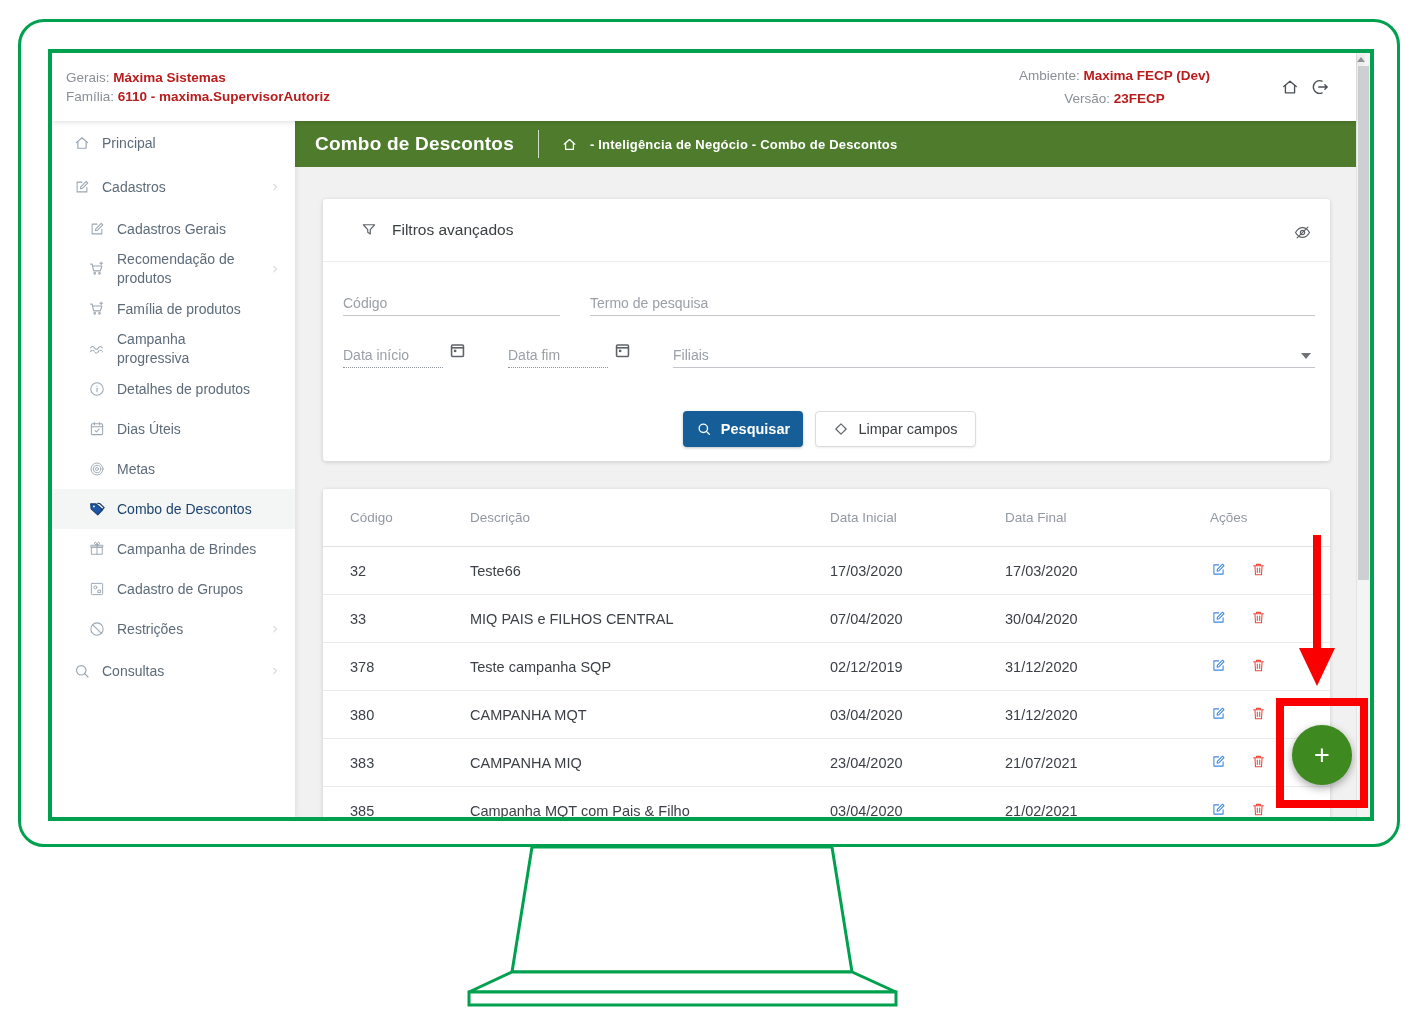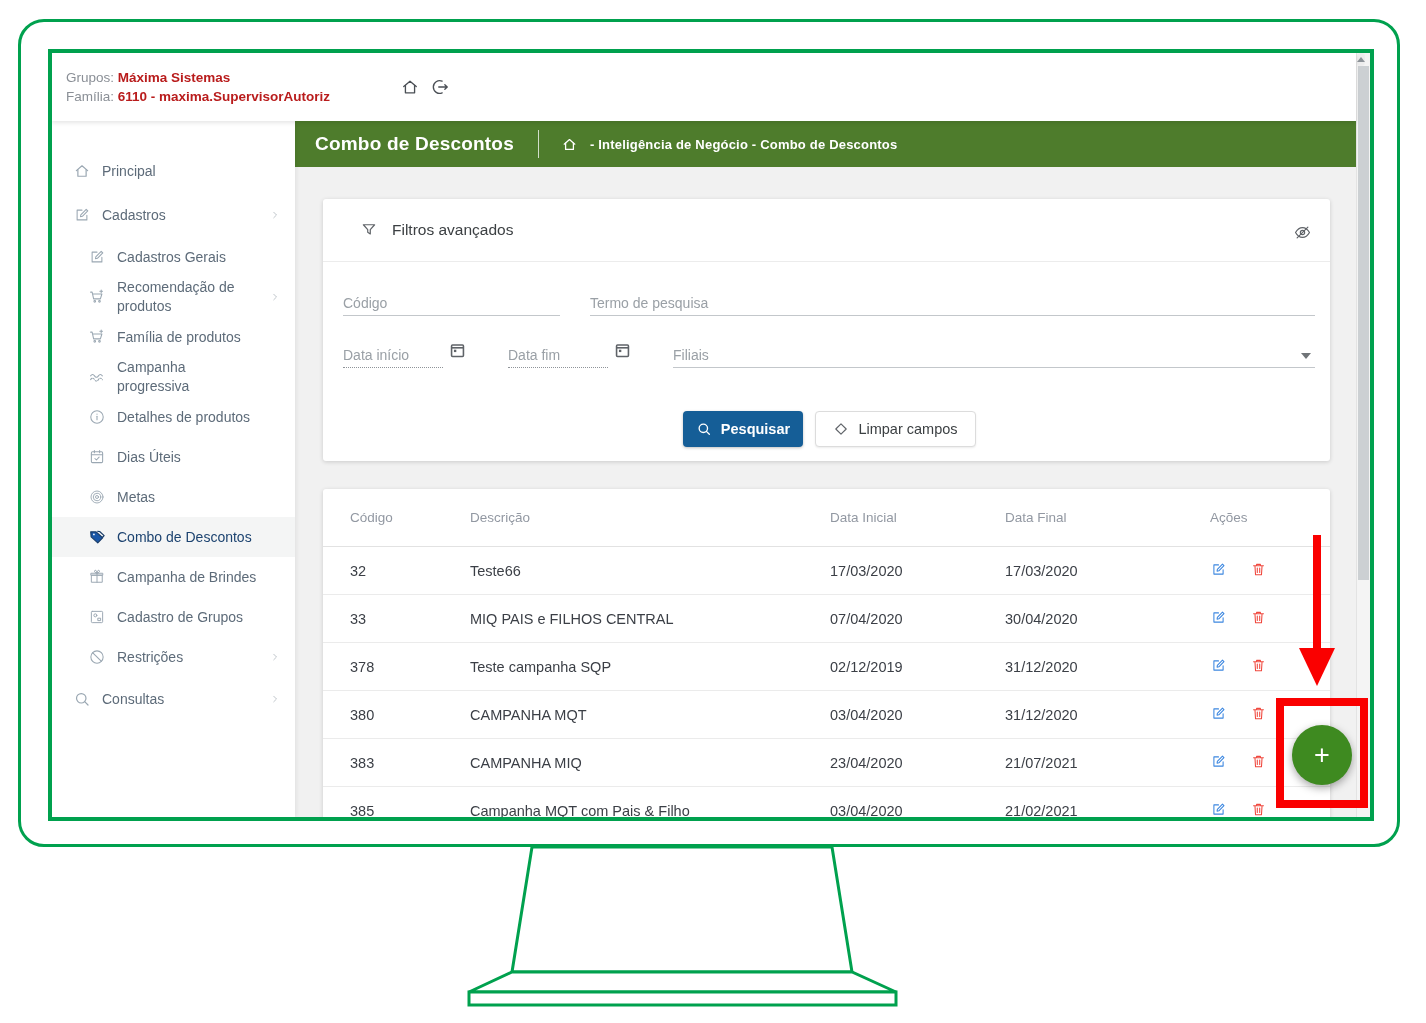--- a/index.html
+++ b/index.html
@@ -39,21 +39,21 @@
   .hamburger i:nth-child(3){width:20px;margin-left:5px}
   .hdr-info{display:flex;align-items:center;flex:1;padding-left:14px}
   .hdr-left .line, .hdr-right .line{font-size:13.5px;color:#8a8f96;margin:4px 0}
   .hdr-left .line b, .hdr-right .line b{color:#b91c1c;font-weight:bold}
   .hdr-right{margin-left:auto;display:flex;flex-direction:column;align-items:center}
   .hdr-icons{display:flex;align-items:center;gap:10px;margin:0 26px 0 70px;color:#4a4f55}
   .hdr-icons .ico{cursor:pointer;display:flex}
 
   
   .app-body{flex:1;display:flex;min-height:0}
-  .sidebar{width:243px;background:#fff;flex-shrink:0;position:relative;z-index:2;box-shadow:2px 0 4px rgba(0,0,0,.06);padding-top:28px;overflow:hidden}
+  .sidebar{width:243px;background:#fff;flex-shrink:0;position:relative;z-index:2;box-shadow:2px 0 4px rgba(0,0,0,.06);overflow:hidden}
   .side-item{display:flex;align-items:center;min-height:40px;padding:0 14px 0 21px;color:var(--side-text);font-size:14px;cursor:pointer}
   .side-item .sicon{width:18px;height:18px;margin-right:11px;flex-shrink:0;color:var(--side-icon);display:flex;align-items:center}
   .side-item .slabel{max-width:140px;line-height:19px}
   .side-item .chev{margin-left:auto;color:#a5adb5;display:flex}
   .side-item.lvl0{min-height:44px}
   .side-item.sub{padding-left:36px}
   .side-item.group{min-height:58px;background:#f7f8f8;border-top:1px solid #ececec;border-bottom:1px solid #ececec}
   .side-item.active{background:#f4f5f5;color:var(--active-blue)}
   .side-item.active .sicon{color:#1a57a8}
 
@@ -121,22 +121,26 @@
     <polygon points="82,127 422,127 466,147 39,147" fill="#fff" stroke="#00a14e" stroke-width="3"></polygon>
     <rect x="39" y="147" width="427" height="13" fill="#fff" stroke="#00a14e" stroke-width="3"></rect>
   </svg>
 
   <div class="screen">
     <div class="app">
 
       <div class="app-header">
         <div class="hdr-info">
           <div class="hdr-left">
-            <div class="line"><span>Grupos:</span> <b>Máxima Sistemas</b></div>
+            <div class="line"><span>Gerais:</span> <b>Máxima Sistemas</b></div>
             <div class="line"><span>Família:</span> <b>6110 - maxima.SupervisorAutoriz</b></div>
+          </div>
+          <div class="hdr-right">
+            <div class="line"><span>Ambiente:</span> <b>Maxima FECP (Dev)</b></div>
+            <div class="line"><span>Versão:</span> <b>23FECP</b></div>
           </div>
           <div class="hdr-icons">
             <span class="ico">
               <svg viewBox="0 0 24 24" width="20" height="20" fill="none" stroke="currentColor" stroke-width="1.6" stroke-linecap="round" stroke-linejoin="round">
                   <path d="M4.5 11.5 L12 5 l7.5 6.5"></path>
                   <path d="M6.5 10 V19 h11 V10"></path>
                 </svg>
             </span>
             <span class="ico">
               <svg viewBox="0 0 24 24" width="20" height="20" fill="none" stroke="currentColor" stroke-width="1.6" stroke-linecap="round" stroke-linejoin="round">

